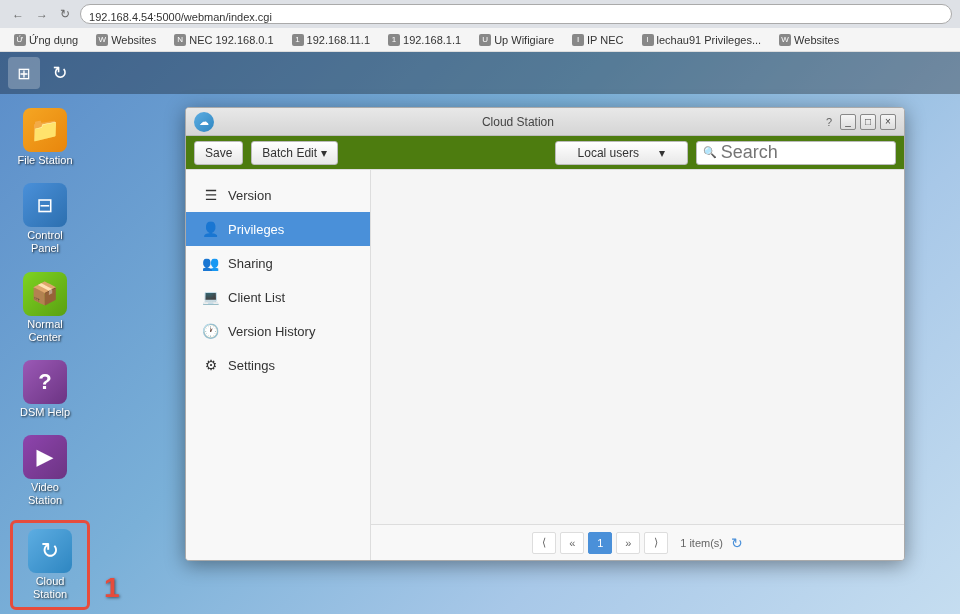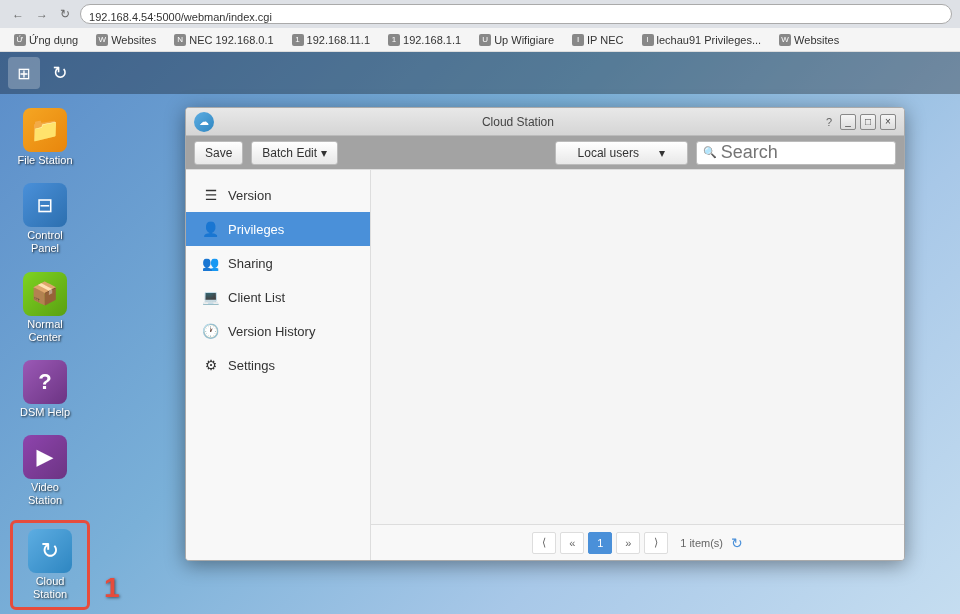--- a/index.html
+++ b/index.html
@@ -269,21 +269,21 @@
       border-radius: 50%;
       display: flex;
       align-items: center;
       justify-content: center;
       font-size: 10px;
       color: white;
     }
 
     
     .modal-toolbar {
-      background: #a3a3a3;
+      background: #4d7c0f;
       height: 34px;
       display: flex;
       align-items: center;
       padding: 0 8px;
       gap: 8px;
       border-bottom: 1px solid #ddd;
     }
     .toolbar-btn {
       height: 24px;
       padding: 0 10px;

